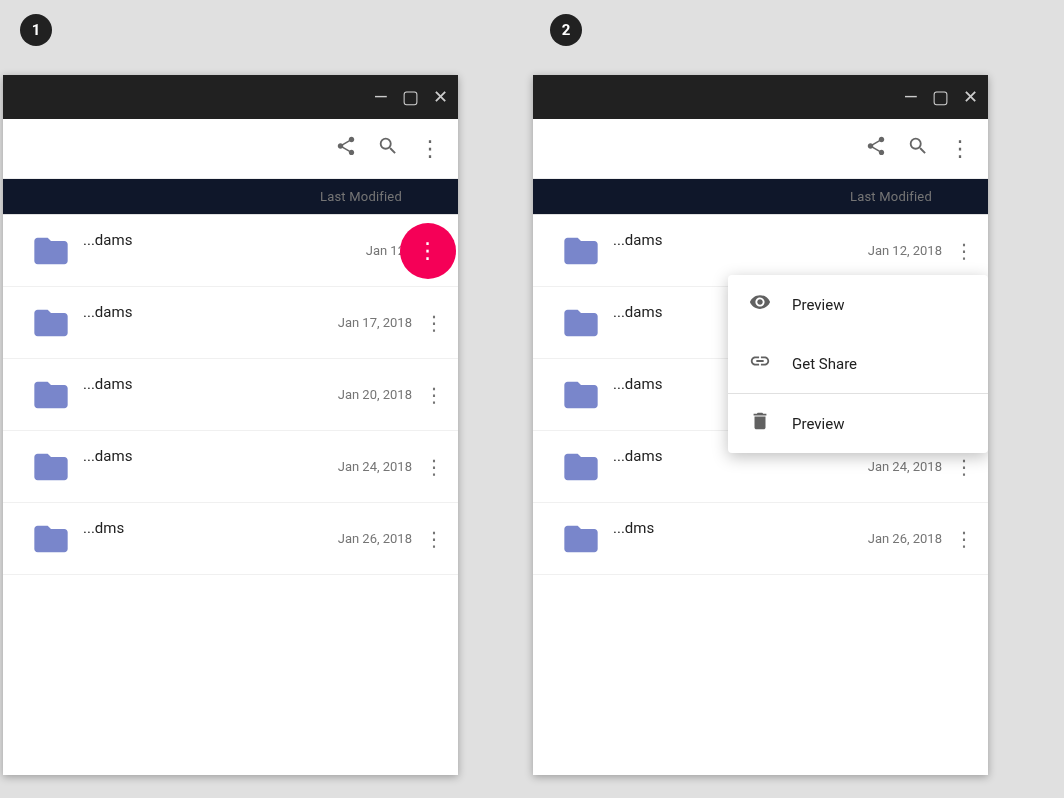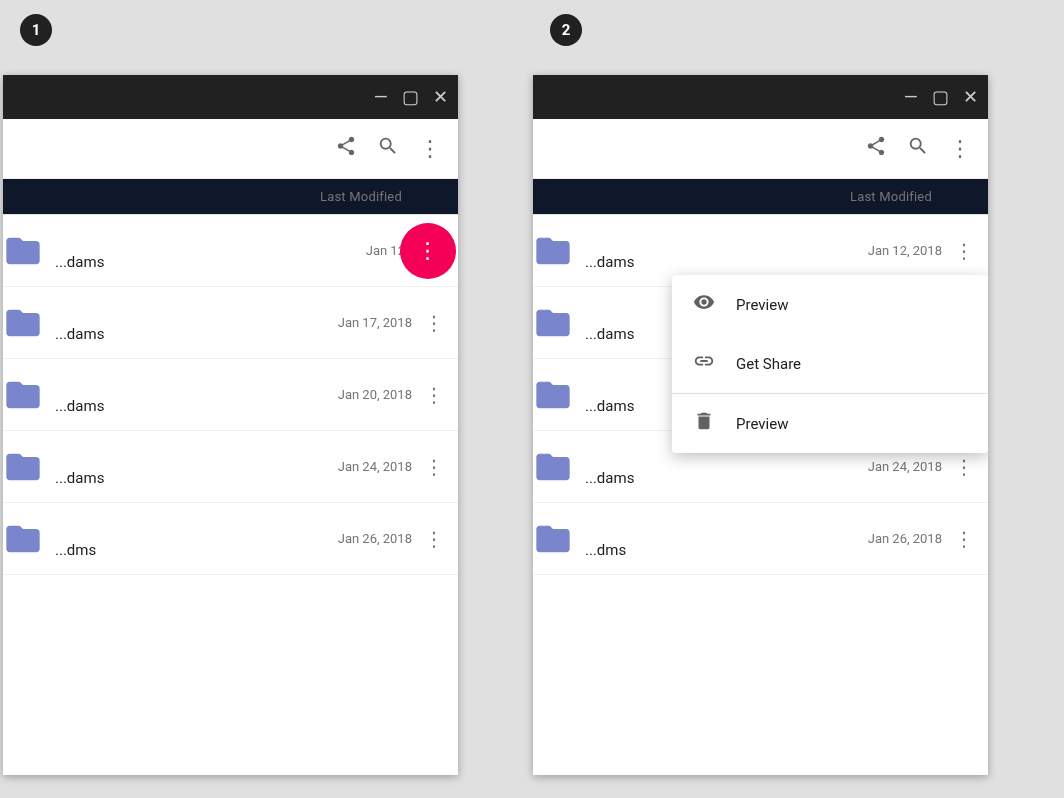--- a/index.html
+++ b/index.html
@@ -102,25 +102,25 @@
       display: flex;
       align-items: center;
       justify-content: space-between;
       padding: 0 10px 0 0;
       height: 72px;
       border-bottom: 1px solid #f0f0f0;
       position: relative;
     }
     .list-item-left {
       display: flex;
-      align-items: flex-end;
+      align-items: flex-start;
       gap: 12px;
       flex: 1;
       overflow: hidden;
-      padding-left: 0;
+      padding-left: 28px;
     }
     .item-icon {
       width: 40px;
       height: 40px;
       flex-shrink: 0;
     }
     .item-name {
       font-size: 15px;
       color: #212121;
       white-space: nowrap;
@@ -158,21 +158,21 @@
       transform: translateY(-50%);
       z-index: 5;
       cursor: pointer;
     }
 
     
     .context-menu {
       position: absolute;
       right: 0;
       top: 60px;
-      width: 316px;
+      width: 260px;
       background: #fff;
       border-radius: 4px;
       box-shadow: 0 4px 16px rgba(0,0,0,0.25);
       z-index: 20;
       overflow: hidden;
     }
     .context-menu-item {
       display: flex;
       align-items: center;
       gap: 20px;

